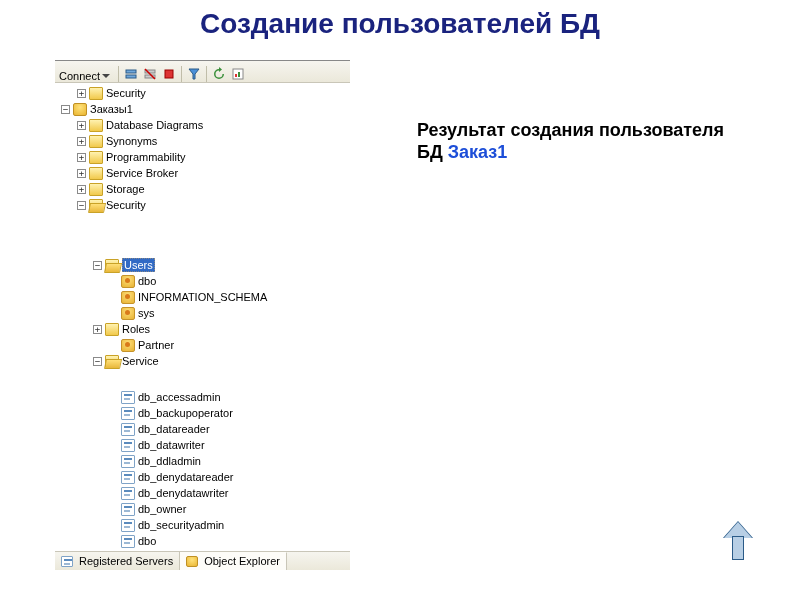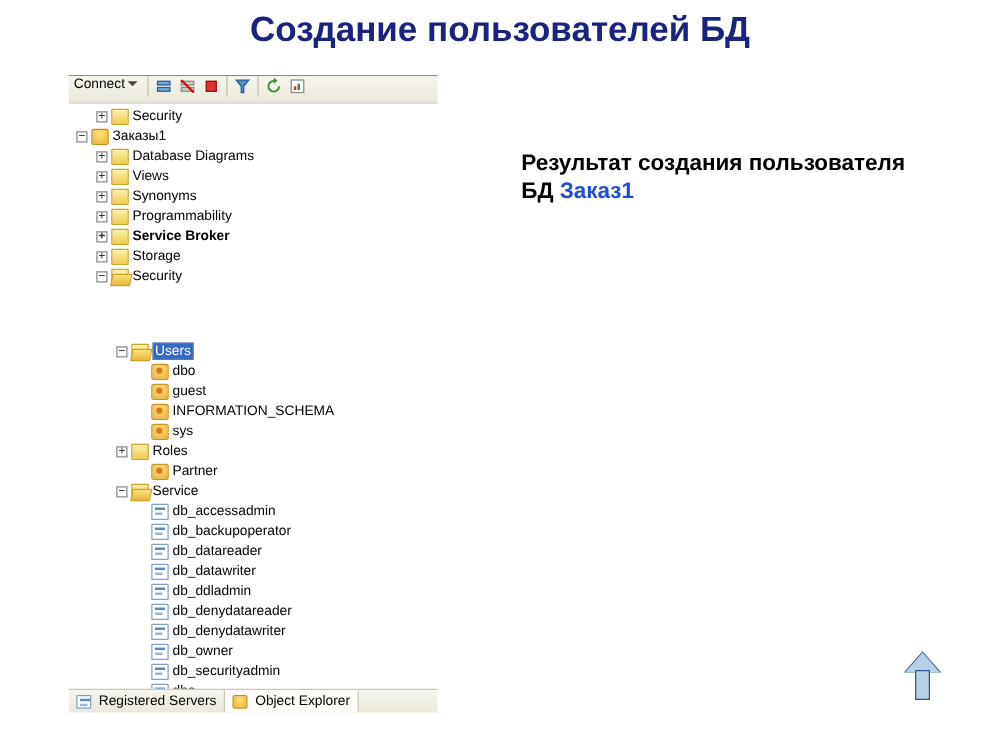--- a/index.html
+++ b/index.html
@@ -28,21 +28,21 @@
     width: 295px;
     height: 510px;
     border-top: 1px solid #888;
     background: #fff;
   }
   .toolbar {
     background: linear-gradient(#f6f5ef, #ebe8da);
     border-bottom: 1px solid #c9c6b8;
     height: 22px;
     display: flex;
-    align-items: flex-start;
+    align-items: flex-end;
     padding: 0 2px;
     gap: 3px;
   }
   .toolbar .connect {
     font-size: 11px;
     color: #000;
     padding: 0 4px 0 2px;
     display: flex;
     align-items: center;
   }
@@ -202,33 +202,28 @@
         <span class="label">Заказы1</span>
       </div>
       <div class="node" style="padding-left: 22px;">
         <span class="exp plus"></span>
         <span class="ic ic-folder"></span>
         <span class="label">Database Diagrams</span>
       </div>
       <div class="node" style="padding-left: 22px;">
         <span class="exp plus"></span>
         <span class="ic ic-folder"></span>
-        <span class="label">Views</span>
-      </div>
-      <div class="node" style="padding-left: 22px;">
-        <span class="exp plus"></span>
-        <span class="ic ic-folder"></span>
         <span class="label">Synonyms</span>
       </div>
       <div class="node" style="padding-left: 22px;">
         <span class="exp plus"></span>
         <span class="ic ic-folder"></span>
         <span class="label">Programmability</span>
       </div>
-      <div class="node" style="padding-left: 22px; font-weight: bold;">
+      <div class="node" style="padding-left: 22px;">
         <span class="exp plus"></span>
         <span class="ic ic-folder"></span>
         <span class="label">Service Broker</span>
       </div>
       <div class="node" style="padding-left: 22px;">
         <span class="exp plus"></span>
         <span class="ic ic-folder"></span>
         <span class="label">Storage</span>
       </div>
       <div class="node" style="padding-left: 22px;">
@@ -242,25 +237,20 @@
         <span class="label sel">Users</span>
       </div>
       <div class="node" style="padding-left: 54px;">
         <span class="exp none"></span>
         <span class="ic ic-user"></span>
         <span class="label">dbo</span>
       </div>
       <div class="node" style="padding-left: 54px;">
         <span class="exp none"></span>
         <span class="ic ic-user"></span>
-        <span class="label">guest</span>
-      </div>
-      <div class="node" style="padding-left: 54px;">
-        <span class="exp none"></span>
-        <span class="ic ic-user"></span>
         <span class="label">INFORMATION_SCHEMA</span>
       </div>
       <div class="node" style="padding-left: 54px;">
         <span class="exp none"></span>
         <span class="ic ic-user"></span>
         <span class="label">sys</span>
       </div>
       <div class="node" style="padding-left: 38px;">
         <span class="exp plus"></span>
         <span class="ic ic-folder"></span>
@@ -269,21 +259,21 @@
       <div class="node" style="padding-left: 54px;">
         <span class="exp none"></span>
         <span class="ic ic-user"></span>
         <span class="label">Partner</span>
       </div>
       <div class="node" style="padding-left: 38px;">
         <span class="exp minus"></span>
         <span class="ic ic-folder-open"></span>
         <span class="label">Service</span>
       </div>
-      <div class="node" style="padding-left: 54px;">
+      <div class="node" style="padding-left: 54px; margin-top: 20px;">
         <span class="exp none"></span>
         <span class="ic ic-schema"></span>
         <span class="label">db_accessadmin</span>
       </div>
       <div class="node" style="padding-left: 54px;">
         <span class="exp none"></span>
         <span class="ic ic-schema"></span>
         <span class="label">db_backupoperator</span>
       </div>
       <div class="node" style="padding-left: 54px;">

